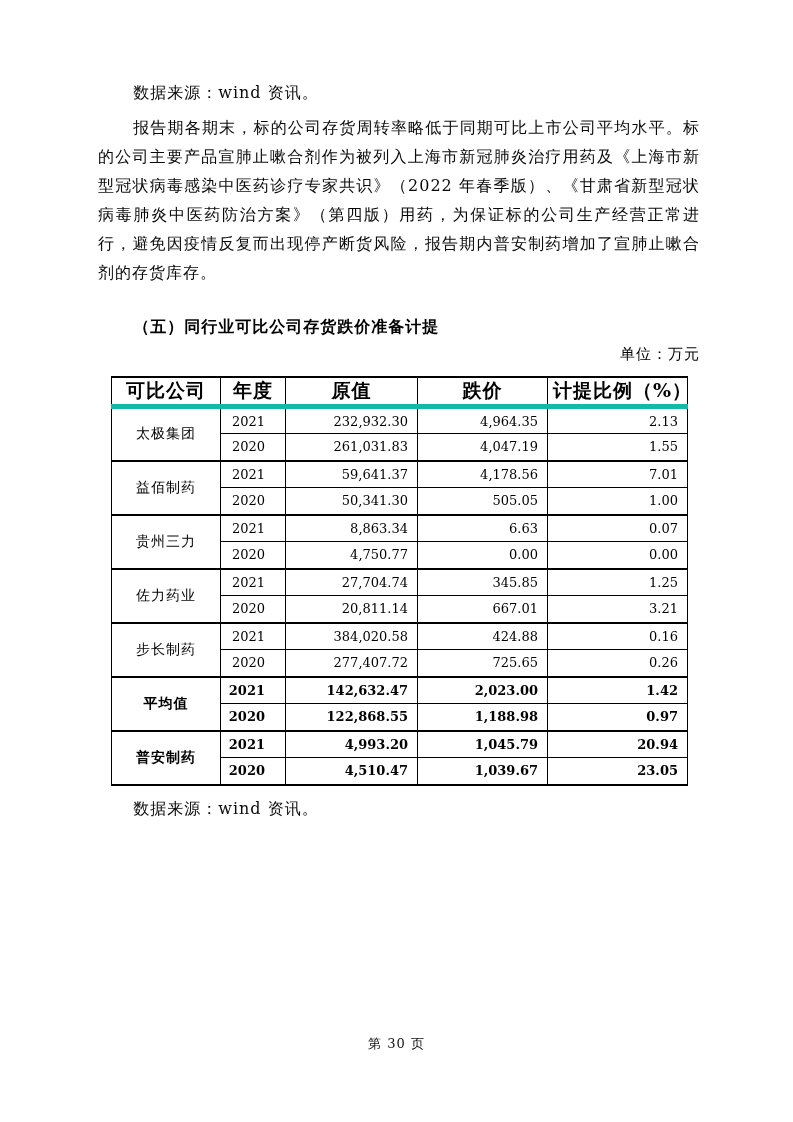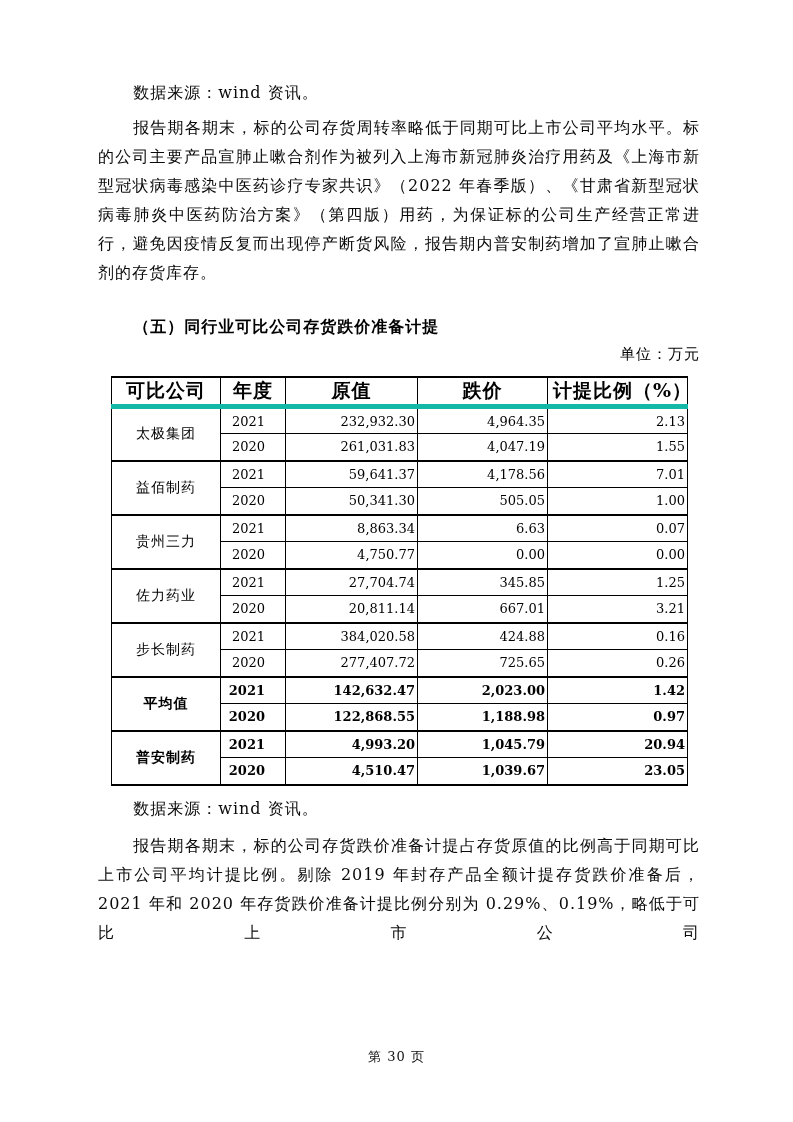--- a/index.html
+++ b/index.html
@@ -79,33 +79,32 @@
     border-bottom: 5px solid #14b8a6;
     letter-spacing: 1px;
   }
   table.cmp tr.group-start td { border-top: 2px solid #000; }
   table.cmp td.company {
     text-align: center;
     font-size: 14px;
     letter-spacing: 1px;
   }
   table.cmp td.year { text-align: right; padding-right: 20px; }
-  table.cmp td.num  { text-align: right; padding-right: 2px; }
+  table.cmp td.num  { text-align: right; padding-right: 9px; }
   table.cmp tr.bold td { font-weight: bold; }
   .source-note-bottom { margin-top: 8px; }
   .para-2 { margin-top: 8px; text-align: justify; text-align-last: justify; }
   .doc-footer {
     position: absolute;
     left: 0; top: 1035px;
     width: 793px;
     text-align: center;
     font-size: 13px;
     letter-spacing: 1px;
     color: #111;
-    margin-top: 13px;
   }
 </style>
 </head>
 <body>
 
 <div class="page">
 
 
   <p class="body-text indent source-note-top">数据来源：wind 资讯。</p>
 
@@ -223,17 +222,16 @@
           <td class="year">2020</td>
           <td class="num">4,510.47</td>
           <td class="num">1,039.67</td>
           <td class="num">23.05</td>
         </tr>
       </tbody>
   </table>
 
   <p class="body-text indent source-note-bottom">数据来源：wind 资讯。</p>
 
-  <p class="body-text indent para-2">报告期各期末，标的公司存货跌价准备计提占存货原值的比例高于同期可比上市公司平均计提比例。剔除 2019 年封存产品全额计提存货跌价准备后，2021 年和 2020 年存货跌价准备计提比例分别为 0.29%、0.19%，略低于可比上市公司</p>
 
   <div class="doc-footer">第 30 页</div>
 
 </div>
 
 </body></html>

